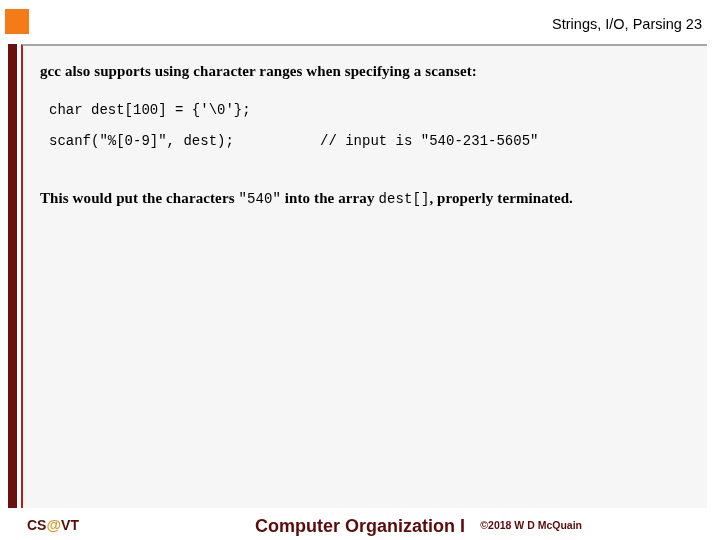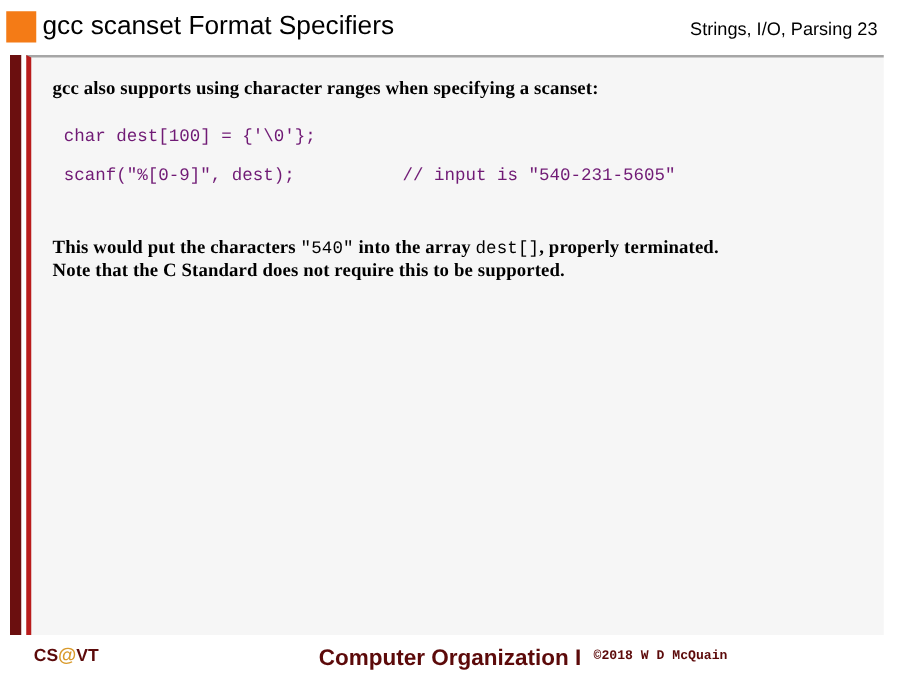--- a/index.html
+++ b/index.html
@@ -57,39 +57,39 @@
     background: #6B0F0F;
   }
 
   
   #content-panel {
     position: absolute;
     left: 21px; top: 44px;
     width: 686px; height: 464px;
     background: #F6F6F6;
     border-top: 2px solid #A6A6A6;
-    border-left: 4px solid #b91c1c;
+    border-left: 2px solid #b91c1c;
     box-sizing: border-box;
   }
 
   .para {
     position: absolute;
     font-family: "Liberation Serif", serif;
     font-size: 15px;
     font-weight: 700;
     color: #000000;
     white-space: nowrap;
     letter-spacing: 0.1px;
   }
   .code {
     position: absolute;
     font-family: "Liberation Mono", monospace;
     font-size: 14px;
     font-weight: 400;
-    color: #701a75;
+    color: #000000;
     white-space: pre;
   }
   .mono-inline {
     font-family: "Liberation Mono", monospace;
     font-size: 14px;
     font-weight: 400;
   }
 
   #line-intro   { left: 17px; top: 17px; }
   #line-code-1  { left: 26px; top: 56px; }
@@ -124,51 +124,49 @@
     width: 720px;
     text-align: center;
     font-family: "Liberation Sans", sans-serif;
     font-size: 18px;
     font-weight: 700;
     color: #5C0A0A;
   }
   #footer-right {
     position: absolute;
     right: 10px; top: 11px;
-    font-family: Liberation Mono, monospace;
+    font-family: Liberation Sans, sans-serif;
     font-size: 10.5px;
     font-weight: 700;
     color: #5C0A0A;
     white-space: nowrap;
   }
 </style>
 </head>
 <body>
 
 <div id="header">
   <div id="header-accent"></div>
-  <div id="slide-title">gcc scanset Format Specifiers</div>
   <div id="header-right">Strings, I/O, Parsing 23</div>
 </div>
 
 <div id="left-bar"></div>
 
 <div id="content-panel">
 
   <div class="para" id="line-intro">gcc also supports using character ranges when specifying a scanset:</div>
 
   <div class="code" id="line-code-1">char dest[100] = {'\0'};</div>
 
   <div class="code" id="line-code-2">scanf("%[0-9]", dest);</div>
 
   <div class="code" id="line-comment">// input is "540-231-5605"</div>
 
   <div class="para" id="line-result"><span>This would put the characters </span><span class="mono-inline">"540"</span><span> into the array </span><span class="mono-inline">dest[]</span><span>, properly terminated.</span></div>
 
-  <div class="para" id="line-note">Note that the C Standard does not require this to be supported.</div>
 
 </div>
 
 <div id="footer">
   <div id="logo"><span>CS</span><span class="at">@</span><span>VT</span></div>
   <div id="footer-center">Computer Organization I</div>
   <div id="footer-right">©2018 W D McQuain</div>
 </div>
 
 </body></html>

